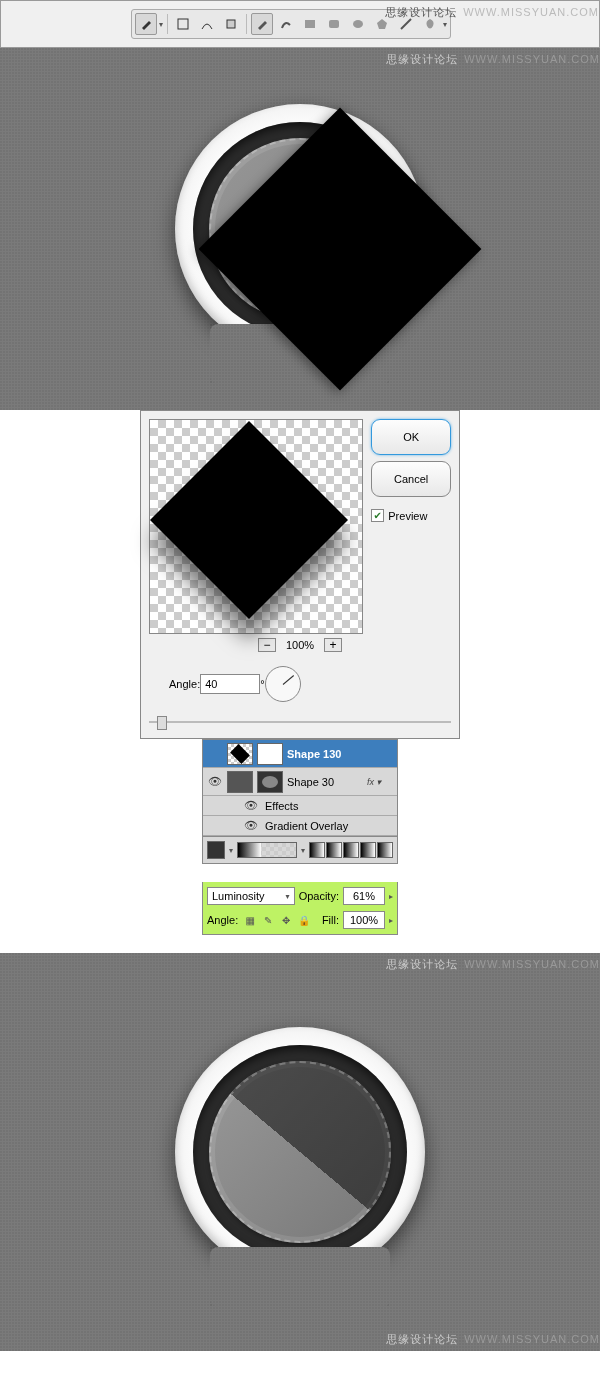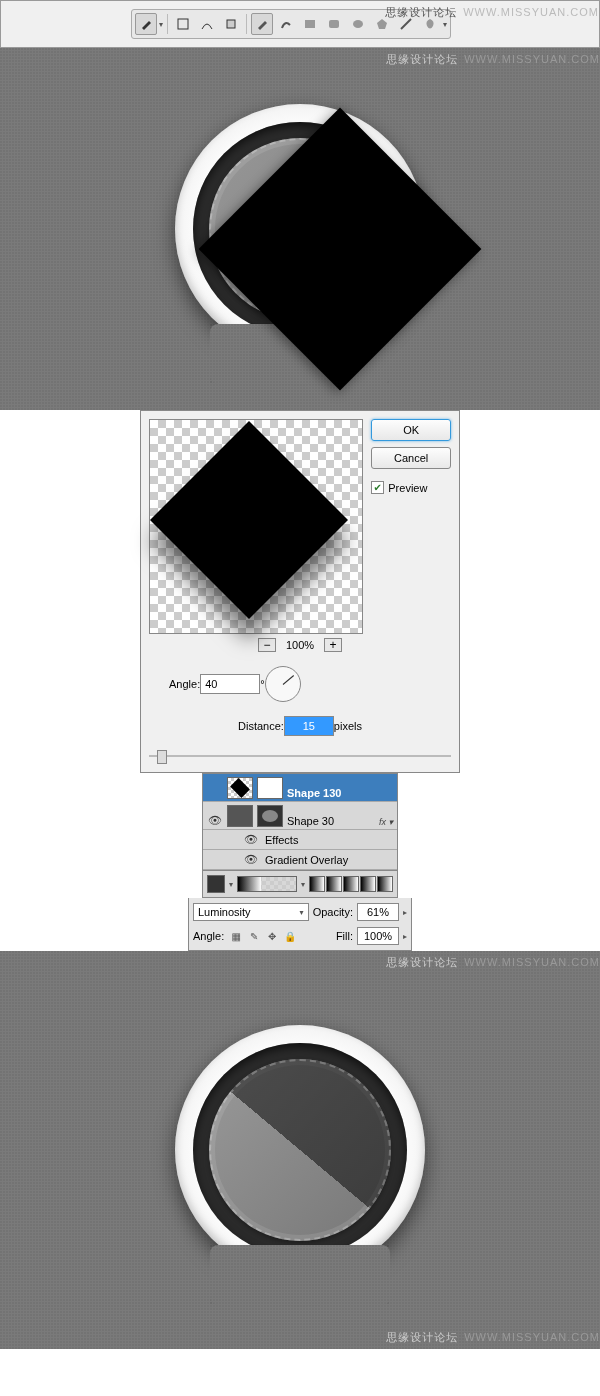--- a/index.html
+++ b/index.html
@@ -36,57 +36,57 @@
 .dial-shadow-half::after{content:"";position:absolute;inset:0;background:linear-gradient(40deg,transparent 50%,rgba(0,0,0,.5) 50%)}
 .black-sq{position:absolute;left:50%;top:50%;width:200px;height:200px;background:#000;transform:translate(-30%,-40%) rotate(45deg);box-shadow:0 4px 12px rgba(0,0,0,.4)}
 
 
 .dialog{width:320px;margin:0 auto;background:#f0f0f0;border:1px solid #888;padding:8px;position:relative}
 .dlg-top{display:flex;gap:8px}
 .preview-box{width:215px;height:215px;border:1px solid #888;position:relative;background:#fff}
 .checker{position:absolute;inset:0;background-image:linear-gradient(45deg,#ccc 25%,transparent 25%,transparent 75%,#ccc 75%),linear-gradient(45deg,#ccc 25%,transparent 25%,transparent 75%,#ccc 75%);background-size:16px 16px;background-position:0 0,8px 8px}
 .prev-diamond{position:absolute;left:50%;top:50%;width:140px;height:140px;background:#000;transform:translate(-55%,-55%) rotate(45deg);box-shadow:15px 15px 20px rgba(0,0,0,.5)}
 .dlg-btns{display:flex;flex-direction:column;gap:6px;width:80px}
-.dlg-btn{height:22px;border:1px solid #888;border-radius:3px;background:linear-gradient(#fdfdfd,#e8e8e8);display:flex;align-items:center;justify-content:center;cursor:pointer}
+.dlg-btn{height:36px;border:1px solid #888;border-radius:9px;background:linear-gradient(#fdfdfd,#e8e8e8);display:flex;align-items:center;justify-content:center;cursor:pointer}
 .dlg-btn.primary{border-color:#3399dd;box-shadow:0 0 3px #66b3e6}
 .chk-row{display:flex;align-items:center;gap:4px;margin-top:6px}
 .chk{width:13px;height:13px;border:1px solid #888;background:#fff;display:flex;align-items:center;justify-content:center;color:#2a7a2a;font-size:10px}
 .zoom-row{display:flex;align-items:center;justify-content:center;gap:10px;margin-top:4px}
 .zoom-btn{width:18px;height:14px;border:1px solid #888;background:#e8e8e8;display:flex;align-items:center;justify-content:center;font-size:12px;cursor:pointer}
 .param-row{display:flex;align-items:center;margin-top:14px}
 .field{height:20px;border:1px solid #888;background:#fff;padding:0 4px;display:flex;align-items:center}
 .field.sel{background:#3399ff;color:#fff}
 .angle-widget{width:36px;height:36px;border:1px solid #888;border-radius:50%;position:relative;background:#f8f8f8}
 .angle-widget::after{content:"";position:absolute;left:50%;top:50%;width:14px;height:1px;background:#333;transform-origin:left;transform:rotate(-40deg)}
 .slider{margin-top:12px;height:16px;position:relative}
 .slider-track{position:absolute;left:0;right:0;top:7px;height:2px;background:#bbb}
 .slider-thumb{position:absolute;left:8px;top:2px;width:10px;height:14px;background:#ddd;border:1px solid #888}
 
 
 .layers{width:196px;margin:0 auto;background:#d8d8d8;border:1px solid #888}
-.layer-row{display:flex;align-items:flex-end;height:28px;padding:2px 4px;border-bottom:1px solid #aaa;gap:4px}
+.layer-row{display:flex;align-items:center;height:28px;padding:2px 4px;border-bottom:1px solid #aaa;gap:4px}
 .layer-row.sel{background:#3d7ebd;color:#fff}
 .layer-thumb{width:26px;height:22px;border:1px solid #666;background:#fff;position:relative;flex-shrink:0}
 .layer-thumb.mask{background:#fff}
 .layer-thumb.checker-sm{background-image:linear-gradient(45deg,#ccc 25%,transparent 25%,transparent 75%,#ccc 75%),linear-gradient(45deg,#ccc 25%,transparent 25%,transparent 75%,#ccc 75%);background-size:6px 6px;background-position:0 0,3px 3px}
 .layer-thumb .mini{position:absolute;inset:4px;background:#000;transform:rotate(45deg)}
 .eye{width:16px;text-align:center;color:#333}
 .fx-row{height:20px;padding-left:40px;display:flex;align-items:center;gap:6px;border-bottom:1px solid #aaa;font-size:10px}
-.fx-tag{position:absolute;right:4px;font-style:italic;font-size:9px;color:#444}
+.fx-tag{position:absolute;right:16px;font-style:italic;font-size:9px;color:#444}
 .layer-row{position:relative}
 
 
 .grad-panel{width:196px;margin:0 auto;background:#d8d8d8;border:1px solid #888;border-top:none;padding:4px;display:flex;align-items:center;gap:4px}
 .grad-sw{width:18px;height:18px;border:1px solid #666;background:#333}
 .grad-bar{flex:1;height:16px;border:1px solid #666;background:linear-gradient(90deg,#000,#fff 40%,transparent 40%),linear-gradient(45deg,#ccc 25%,transparent 25%,transparent 75%,#ccc 75%),linear-gradient(45deg,#ccc 25%,transparent 25%,transparent 75%,#ccc 75%);background-size:100% 100%,8px 8px,8px 8px;background-position:0 0,0 0,4px 4px}
 .grad-presets{display:flex;gap:1px}
 .gp{width:16px;height:16px;border:1px solid #666;background:linear-gradient(90deg,#000,#fff)}
 
 
-.blend-panel{width:224px;margin:0 auto;background:#e5e5e5;border:1px solid #888;border-top:none;padding:4px}
+.blend-panel{width:196px;margin:18px auto;background:#bef264;border:1px solid #888;border-top:none;padding:4px}
 .blend-row{display:flex;align-items:center;gap:4px;height:20px}
 .blend-row+ .blend-row{margin-top:4px}
 .select{flex:1;height:18px;border:1px solid #888;background:#fff;display:flex;align-items:center;padding:0 4px;justify-content:space-between}
 .pct-field{width:42px;height:18px;border:1px solid #888;background:#fff;display:flex;align-items:center;justify-content:center}
 .lock-icons{display:flex;gap:2px}
 .lock-i{width:16px;height:16px;display:flex;align-items:center;justify-content:center;font-size:10px;color:#555}
 .arrow{font-size:8px;color:#555}
 </style>
 </head>
 <body>
@@ -197,25 +197,20 @@
     <div class="zoom-btn">−</div>
     <span>100%</span>
     <div class="zoom-btn">+</div>
   </div>
   <div class="param-row" style="margin-left:20px">
     <span>Angle:</span>
     <div class="field" style="width:60px">40</div>
     <span>°</span>
     <div class="angle-widget"></div>
   </div>
-  <div class="param-row" style="justify-content:center">
-    <span>Distance:</span>
-    <div class="field sel" style="width:50px;justify-content:center">15</div>
-    <span>pixels</span>
-  </div>
   <div class="slider">
     <div class="slider-track"></div>
     <div class="slider-thumb"></div>
   </div>
 </div>
 
 <div class="layers">
   <div class="layer-row sel">
     <div class="eye"></div>
     <div class="layer-thumb checker-sm">

